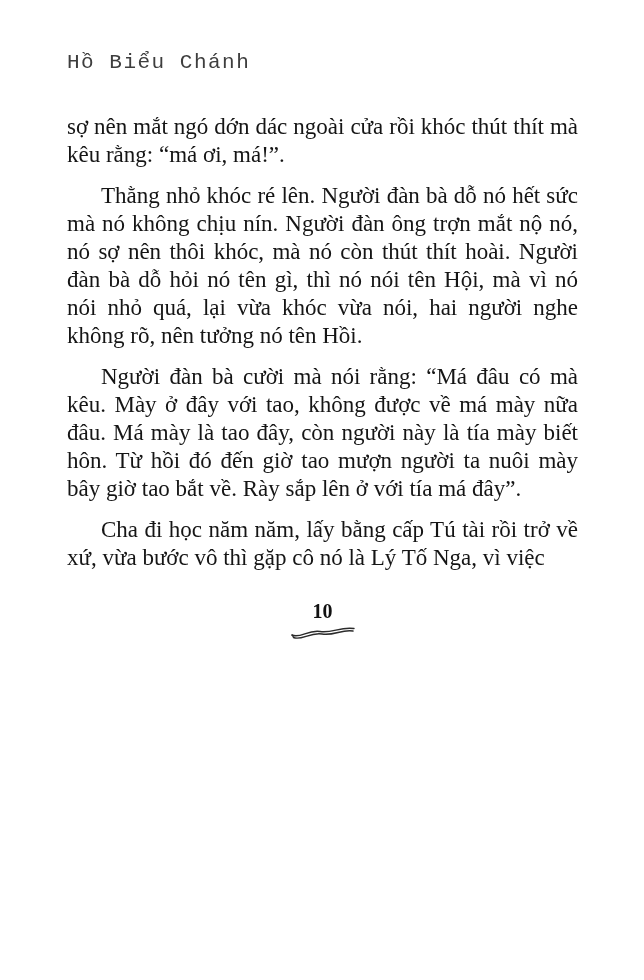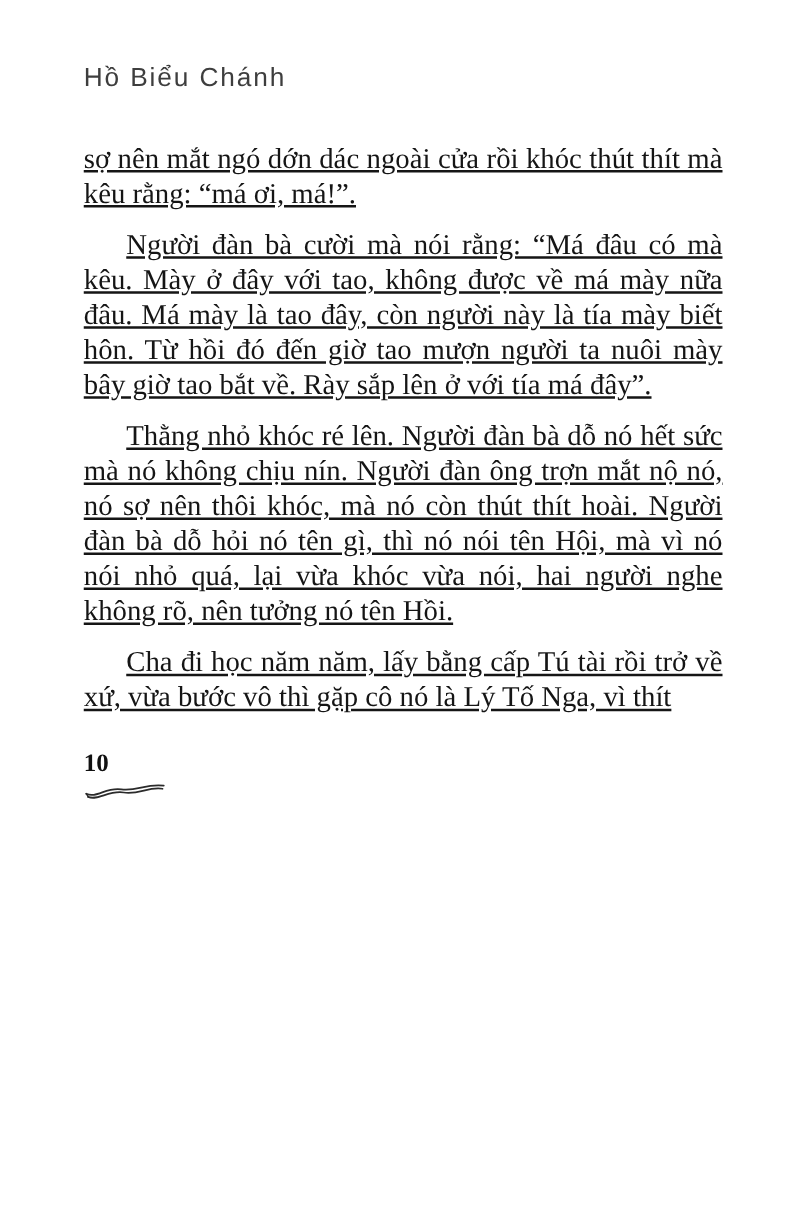--- a/index.html
+++ b/index.html
@@ -11,46 +11,45 @@
     position: relative;
     box-sizing: border-box;
     width: 644px;
     height: 980px;
     margin: 0;
     background: #ffffff;
     padding: 50px 66px 0 67px;
     overflow: hidden;
   }
   .author {
-    font-family: Liberation Sans, sans-serif;
+    font-family: Liberation Mono, monospace;
     font-size: 21px;
     font-weight: 400;
     letter-spacing: 1.5px;
     color: #3e3e3e;
     line-height: 26px;
   }
   .body-text {
     margin-top: 37px;
     font-family: "Liberation Serif", "DejaVu Serif", serif;
     font-size: 23px;
     line-height: 28px;
     color: #151515;
     text-align: justify;
   }
   .body-text p {
     margin: 13px 0 13px 0;
     text-indent: 34px;
-    text-decoration: underline;
   }
   .body-text p.continuation {
     text-indent: 0;
   }
   .footer {
     margin-top: 28px;
-    text-align: left;
+    text-align: center;
   }
   .page-number {
     font-family: "Liberation Serif", "DejaVu Serif", serif;
     font-size: 20px;
     font-weight: 700;
     color: #111111;
     line-height: 22px;
   }
   .flourish {
     margin-top: 0;
@@ -62,23 +61,23 @@
 </style>
 </head>
 <body>
 
 <div class="page">
 
   <div class="author">Hồ Biểu Chánh</div>
 
   <div class="body-text">
     <p class="continuation">sợ nên mắt ngó dớn dác ngoài cửa rồi khóc thút thít mà kêu rằng: “má ơi, má!”.</p>
+    <p>Thằng nhỏ khóc ré lên. Người đàn bà dỗ nó hết sức mà nó không chịu nín. Người đàn ông trợn mắt nộ nó, nó sợ nên thôi khóc, mà nó còn thút thít hoài. Người đàn bà dỗ hỏi nó tên gì, thì nó nói tên Hội, mà vì nó nói nhỏ quá, lại vừa khóc vừa nói, hai người nghe không rõ, nên tưởng nó tên Hồi.</p>
     <p>Người đàn bà cười mà nói rằng: “Má đâu có mà kêu. Mày ở đây với tao, không được về má mày nữa đâu. Má mày là tao đây, còn người này là tía mày biết hôn. Từ hồi đó đến giờ tao mượn người ta nuôi mày bây giờ tao bắt về. Rày sắp lên ở với tía má đây”.</p>
-    <p>Thằng nhỏ khóc ré lên. Người đàn bà dỗ nó hết sức mà nó không chịu nín. Người đàn ông trợn mắt nộ nó, nó sợ nên thôi khóc, mà nó còn thút thít hoài. Người đàn bà dỗ hỏi nó tên gì, thì nó nói tên Hội, mà vì nó nói nhỏ quá, lại vừa khóc vừa nói, hai người nghe không rõ, nên tưởng nó tên Hồi.</p>
-    <p>Cha đi học năm năm, lấy bằng cấp Tú tài rồi trở về xứ, vừa bước vô thì gặp cô nó là Lý Tố Nga, vì thít</p>
+    <p>Cha đi học năm năm, lấy bằng cấp Tú tài rồi trở về xứ, vừa bước vô thì gặp cô nó là Lý Tố Nga, vì việc</p>
   </div>
 
   <div class="footer">
     <div class="page-number">10</div>
     <div class="flourish">
       <svg width="66" height="20" viewBox="0 0 66 20" xmlns="http://www.w3.org/2000/svg">
         <path d="M2 13 C 10 17, 18 7.5, 30 9.5 C 42 11.5, 50 4.5, 64 6.5" fill="none" stroke="#2b2b2b" stroke-width="1.4" stroke-linecap="round"></path>
         <path d="M3.5 15.5 C 11 19, 20 10, 32 12 C 44 14, 52 7, 63 9" fill="none" stroke="#2b2b2b" stroke-width="1.4" stroke-linecap="round"></path>
         <path d="M2 13 C 3.5 14.8, 3.5 15.5, 3.5 15.5" fill="none" stroke="#2b2b2b" stroke-width="1.2" stroke-linecap="round"></path>
       </svg>

